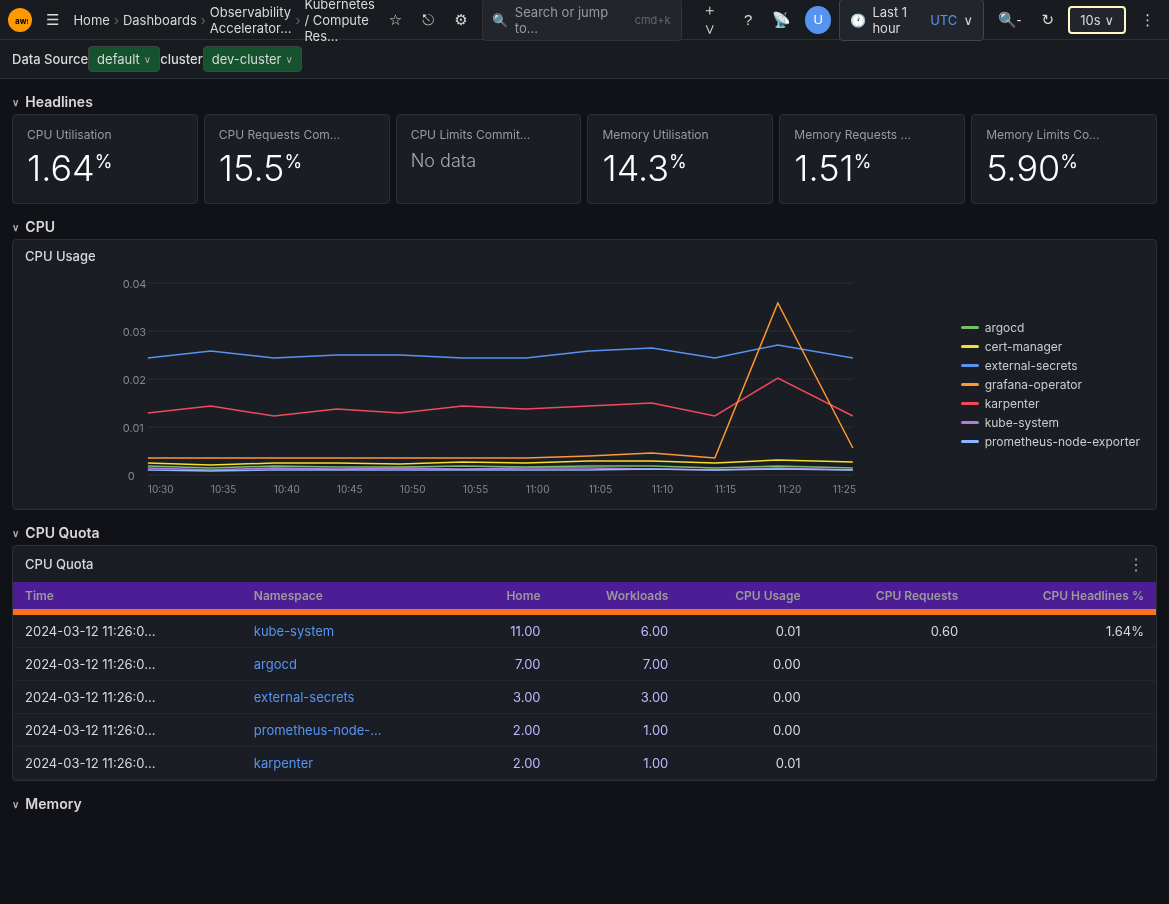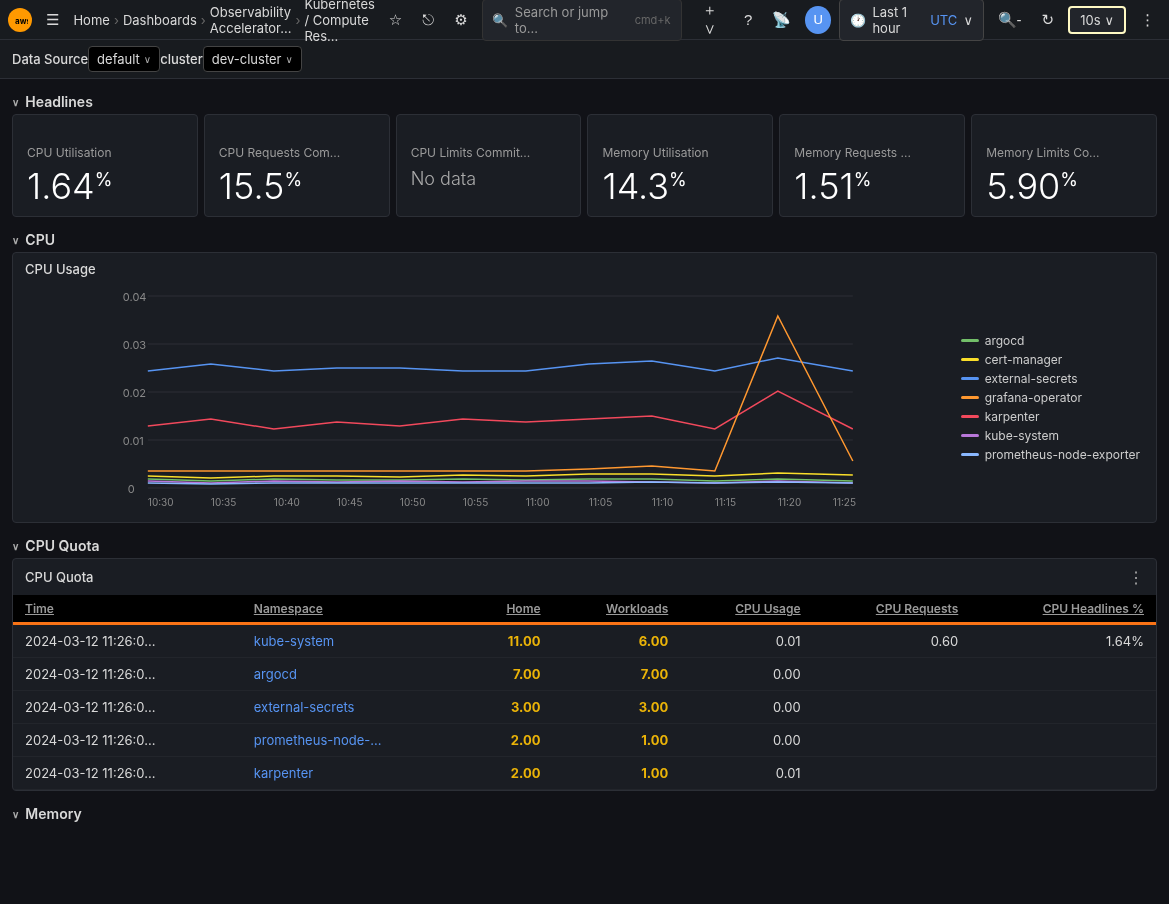--- a/index.html
+++ b/index.html
@@ -101,21 +101,21 @@
       border-bottom: 1px solid #2c2f36;
     }
     .var-label {
       color: #d9d9d9;
       font-size: 13px;
       font-weight: 500;
     }
     .var-dropdown {
       display: flex;
       align-items: center;
-      background: #000000;
+      background: #14532d;
       border: 1px solid #444;
       border-radius: 4px;
       padding: 4px 8px;
       gap: 4px;
       color: #d9d9d9;
       font-size: 13px;
       cursor: pointer;
     }
     .var-dropdown .chevron { font-size: 10px; color: #aaa; }
 
@@ -151,21 +151,20 @@
       padding: 12px 14px;
       min-height: 90px;
     }
     .stat-card .card-title {
       font-size: 12px;
       color: #9a9a9a;
       margin-bottom: 8px;
       white-space: nowrap;
       overflow: hidden;
       text-overflow: ellipsis;
-      margin-top: 18px;
     }
     .stat-card .card-value {
       font-size: 36px;
       font-weight: 300;
       color: #ffffff;
       line-height: 1;
     }
     .stat-card .card-value sup {
       font-size: 18px;
       font-weight: 400;
@@ -244,41 +243,40 @@
     .three-dots {
       color: #aaa;
       cursor: pointer;
       font-size: 16px;
     }
     table {
       width: 100%;
       border-collapse: collapse;
     }
     thead th {
-      background: #000000;
+      background: #4c1d95;
       color: #9a9a9a;
       font-size: 12px;
       font-weight: 600;
       text-align: left;
       padding: 6px 12px;
-      border-bottom: 3px solid #f97316;
-      text-decoration: underline;
+      border-bottom: 6px solid #f97316;
     }
     thead th.right { text-align: right; }
     tbody tr {
       border-bottom: 1px solid #22252b;
     }
     tbody td {
       padding: 8px 12px;
       font-size: 13px;
       color: #d9d9d9;
     }
     tbody td.right { text-align: right; }
     tbody td.link { color: #5794f2; cursor: pointer; }
-    tbody td.right.link { color: #eab308; font-weight: bold; }
+    tbody td.right.link { color: #c4b5fd; }
 
     .aws-logo {
       width: 24px;
       height: 24px;
       background: #ff9900;
       border-radius: 50%;
       display: flex;
       align-items: center;
       justify-content: center;
       font-size: 10px;

